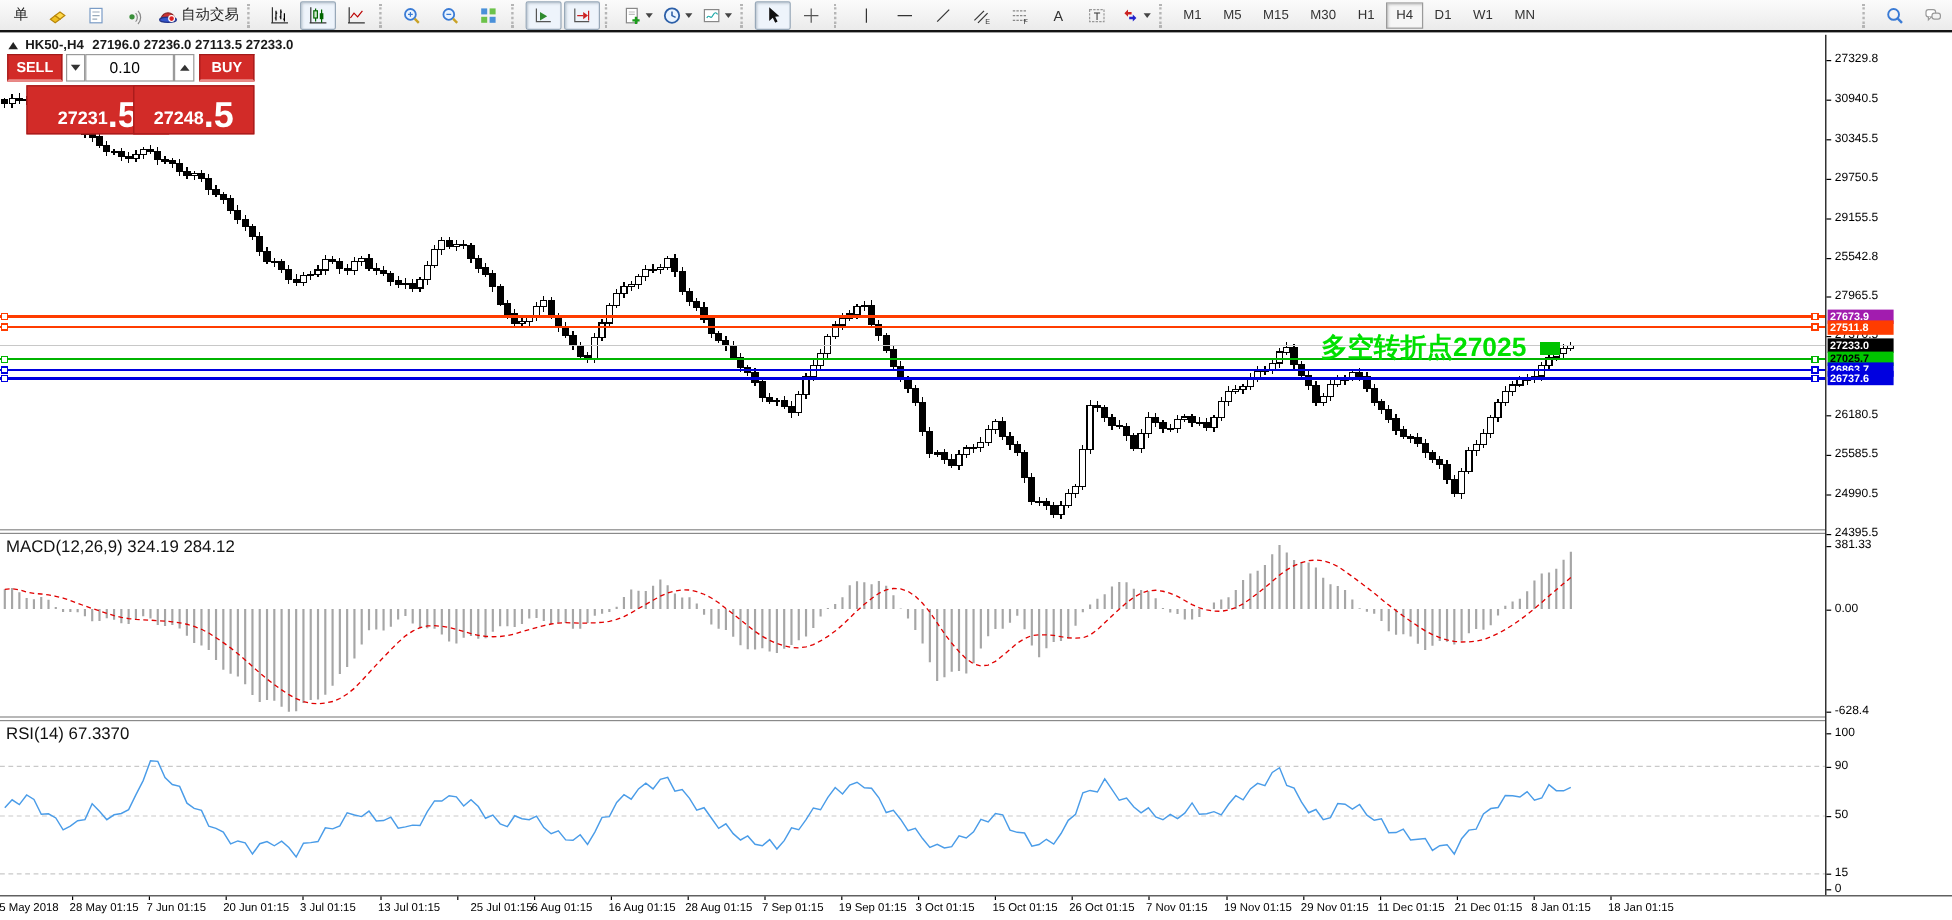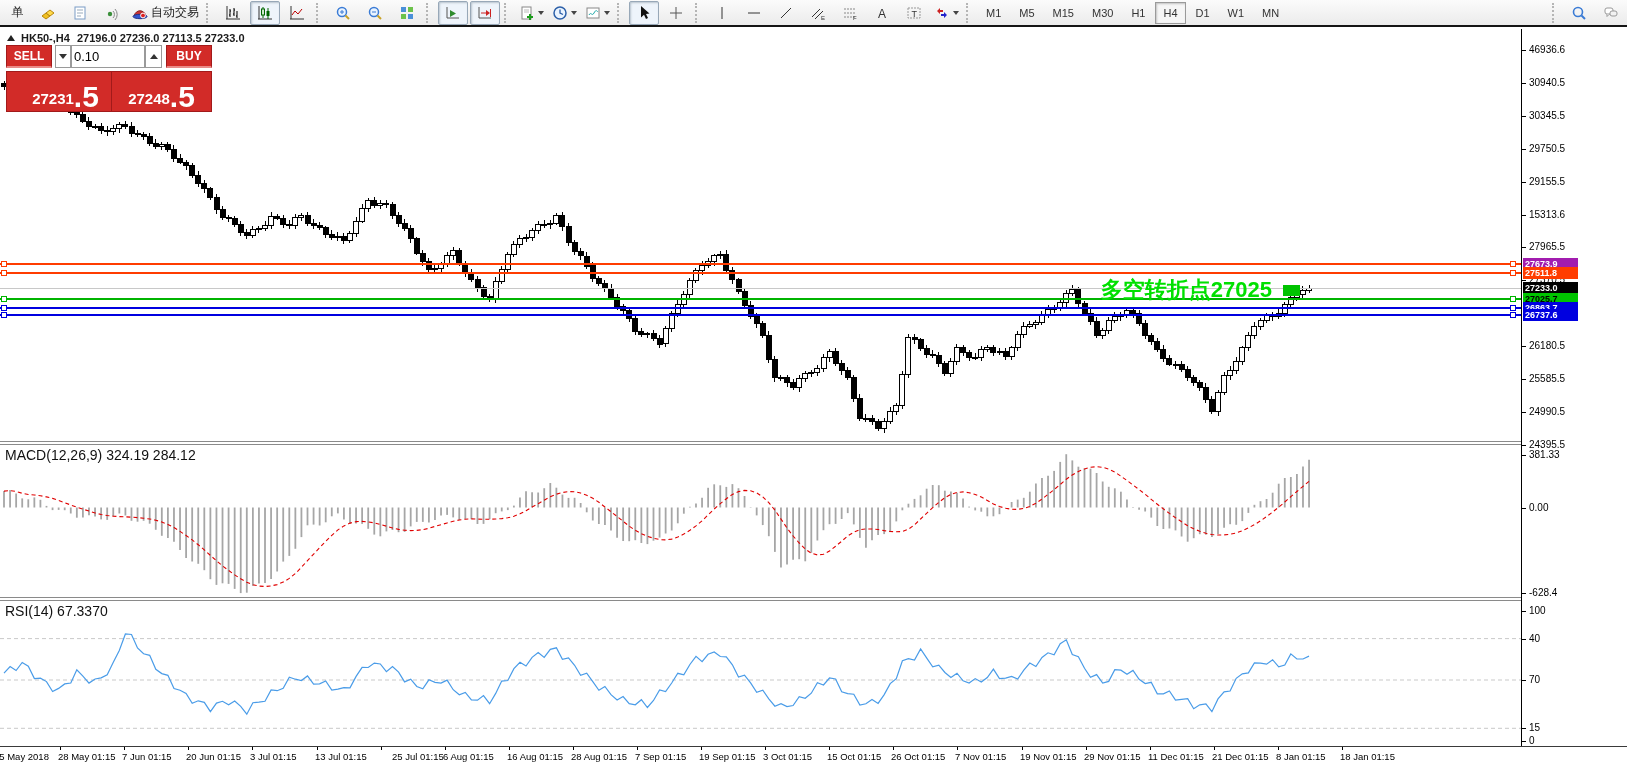--- a/index.html
+++ b/index.html
@@ -32,21 +32,21 @@
   #trade-panel{position:absolute;left:6px;top:16px;width:206px;height:67px;z-index:25;border-radius:27px;}
   .tp-red{background:#d22b28;border:1px solid #a21a1a;color:#fff;box-sizing:border-box;position:absolute;}
   .tp-btn{font-size:12px;font-weight:bold;display:flex;align-items:center;justify-content:center;
     border-bottom:2px solid #e98a88;}
   .tp-price{display:flex;align-items:flex-end;justify-content:center;}
   .tp-int{font-size:15px;font-weight:bold;padding-bottom:4px;}
   .tp-big{font-size:30px;font-weight:bold;line-height:0.95;}
   .tp-spin{position:absolute;background:#fff;border:1px solid #9a9a9a;box-sizing:border-box;
     display:flex;align-items:center;justify-content:center;}
   #vol-input{position:absolute;left:65px;top:0;width:74px;height:23px;box-sizing:border-box;
-    border:1px solid #9a9a9a;font-size:13px;text-align:left;padding-right:10px;
+    border:1px solid #9a9a9a;font-size:13px;text-align:center;padding-right:10px;
     font-family:"Liberation Sans",sans-serif;}
   .tri-up{width:0;height:0;border-left:4px solid transparent;border-right:4px solid transparent;
     border-bottom:5px solid #333;}
   .tri-dn{width:0;height:0;border-left:4px solid transparent;border-right:4px solid transparent;
     border-top:5px solid #333;}
   #price-axis{position:absolute;left:1521px;top:0;width:106px;height:717px;
     border-left:1px solid #000;box-sizing:border-box;z-index:10;background:#fff;}
   .ax-label{position:absolute;left:7px;font-size:10px;color:#000;white-space:nowrap;}
   .ax-tick{position:absolute;left:0;width:4px;height:1px;background:#000;}
   .price-tag{position:absolute;left:1px;min-width:50px;font-size:9px;font-weight:bold;
@@ -961,46 +961,46 @@
     <div class="tp-spin" style="left:49px;top:0;width:16px;height:23px;">
       <div class="tri-dn"></div>
     </div>
     <input id="vol-input" value="0.10" style="">
     <div class="tp-spin" style="left:139px;top:0;width:17px;height:23px;">
       <div class="tri-up"></div>
     </div>
     <div class="tp-red tp-btn" style="left:160px;top:0;width:46px;height:23px;">
       <span>BUY</span>
     </div>
-    <div class="tp-red tp-price" style="left:0;top:26px;width:119px;height:41px;">
+    <div class="tp-red tp-price" style="left:16px;top:26px;width:119px;height:41px;">
       <span class="tp-int">27231</span>
       <span class="tp-big">.5</span>
     </div>
     <div class="tp-red tp-price" style="left:105px;top:26px;width:101px;height:41px;">
       <span class="tp-int">27248</span>
       <span class="tp-big">.5</span>
     </div>
   </div>
 
   <div id="macd-label" class="ind-label">MACD(12,26,9) 324.19 284.12</div>
   <div id="rsi-label" class="ind-label">RSI(14) 67.3370</div>
 
   <div id="price-axis">
       <div class="ax-tick" style="top:21px"></div>
-      <div class="ax-label" style="top:15px">46936.6</div>
+      <div class="ax-label" style="top:15px">27329.8</div>
       <div class="ax-tick" style="top:54px"></div>
       <div class="ax-label" style="top:48px">30940.5</div>
       <div class="ax-tick" style="top:87px"></div>
       <div class="ax-label" style="top:81px">30345.5</div>
       <div class="ax-tick" style="top:120px"></div>
       <div class="ax-label" style="top:114px">29750.5</div>
       <div class="ax-tick" style="top:153px"></div>
       <div class="ax-label" style="top:147px">29155.5</div>
       <div class="ax-tick" style="top:186px"></div>
-      <div class="ax-label" style="top:180px">15313.6</div>
+      <div class="ax-label" style="top:180px">25542.8</div>
       <div class="ax-tick" style="top:218px"></div>
       <div class="ax-label" style="top:212px">27965.5</div>
       <div class="ax-tick" style="top:251px"></div>
       <div class="ax-label" style="top:245px">27370.5</div>
       <div class="ax-tick" style="top:317px"></div>
       <div class="ax-label" style="top:311px">26180.5</div>
       <div class="ax-tick" style="top:350px"></div>
       <div class="ax-label" style="top:344px">25585.5</div>
       <div class="ax-tick" style="top:383px"></div>
       <div class="ax-label" style="top:377px">24990.5</div>
@@ -1008,23 +1008,23 @@
       <div class="ax-label" style="top:410px">24395.5</div>
       <div class="ax-tick" style="top:426px"></div>
       <div class="ax-label" style="top:420px">381.33</div>
       <div class="ax-tick" style="top:479px"></div>
       <div class="ax-label" style="top:473px">0.00</div>
       <div class="ax-tick" style="top:564px"></div>
       <div class="ax-label" style="top:558px">-628.4</div>
       <div class="ax-tick" style="top:582px"></div>
       <div class="ax-label" style="top:576px">100</div>
       <div class="ax-tick" style="top:610px"></div>
-      <div class="ax-label" style="top:604px">40</div>
+      <div class="ax-label" style="top:604px">90</div>
       <div class="ax-tick" style="top:651px"></div>
-      <div class="ax-label" style="top:645px">70</div>
+      <div class="ax-label" style="top:645px">50</div>
       <div class="ax-tick" style="top:699px"></div>
       <div class="ax-label" style="top:693px">15</div>
       <div class="ax-tick" style="top:712px"></div>
       <div class="ax-label" style="top:706px">0</div>
       <div class="price-tag" style="top:229px;background:#a21caf;color:#ffffff">27673.9</div>
       <div class="price-tag" style="top:238px;background:#ff3c00;color:#ffffff">27511.8</div>
       <div class="price-tag" style="top:253px;background:#000000;color:#ffffff">27233.0</div>
       <div class="price-tag" style="top:264px;background:#00c400;color:#000000">27025.7</div>
       <div class="price-tag" style="top:273px;background:#0000e0;color:#ffffff">26863.7</div>
       <div class="price-tag" style="top:280px;background:#0000e0;color:#ffffff">26737.6</div>

